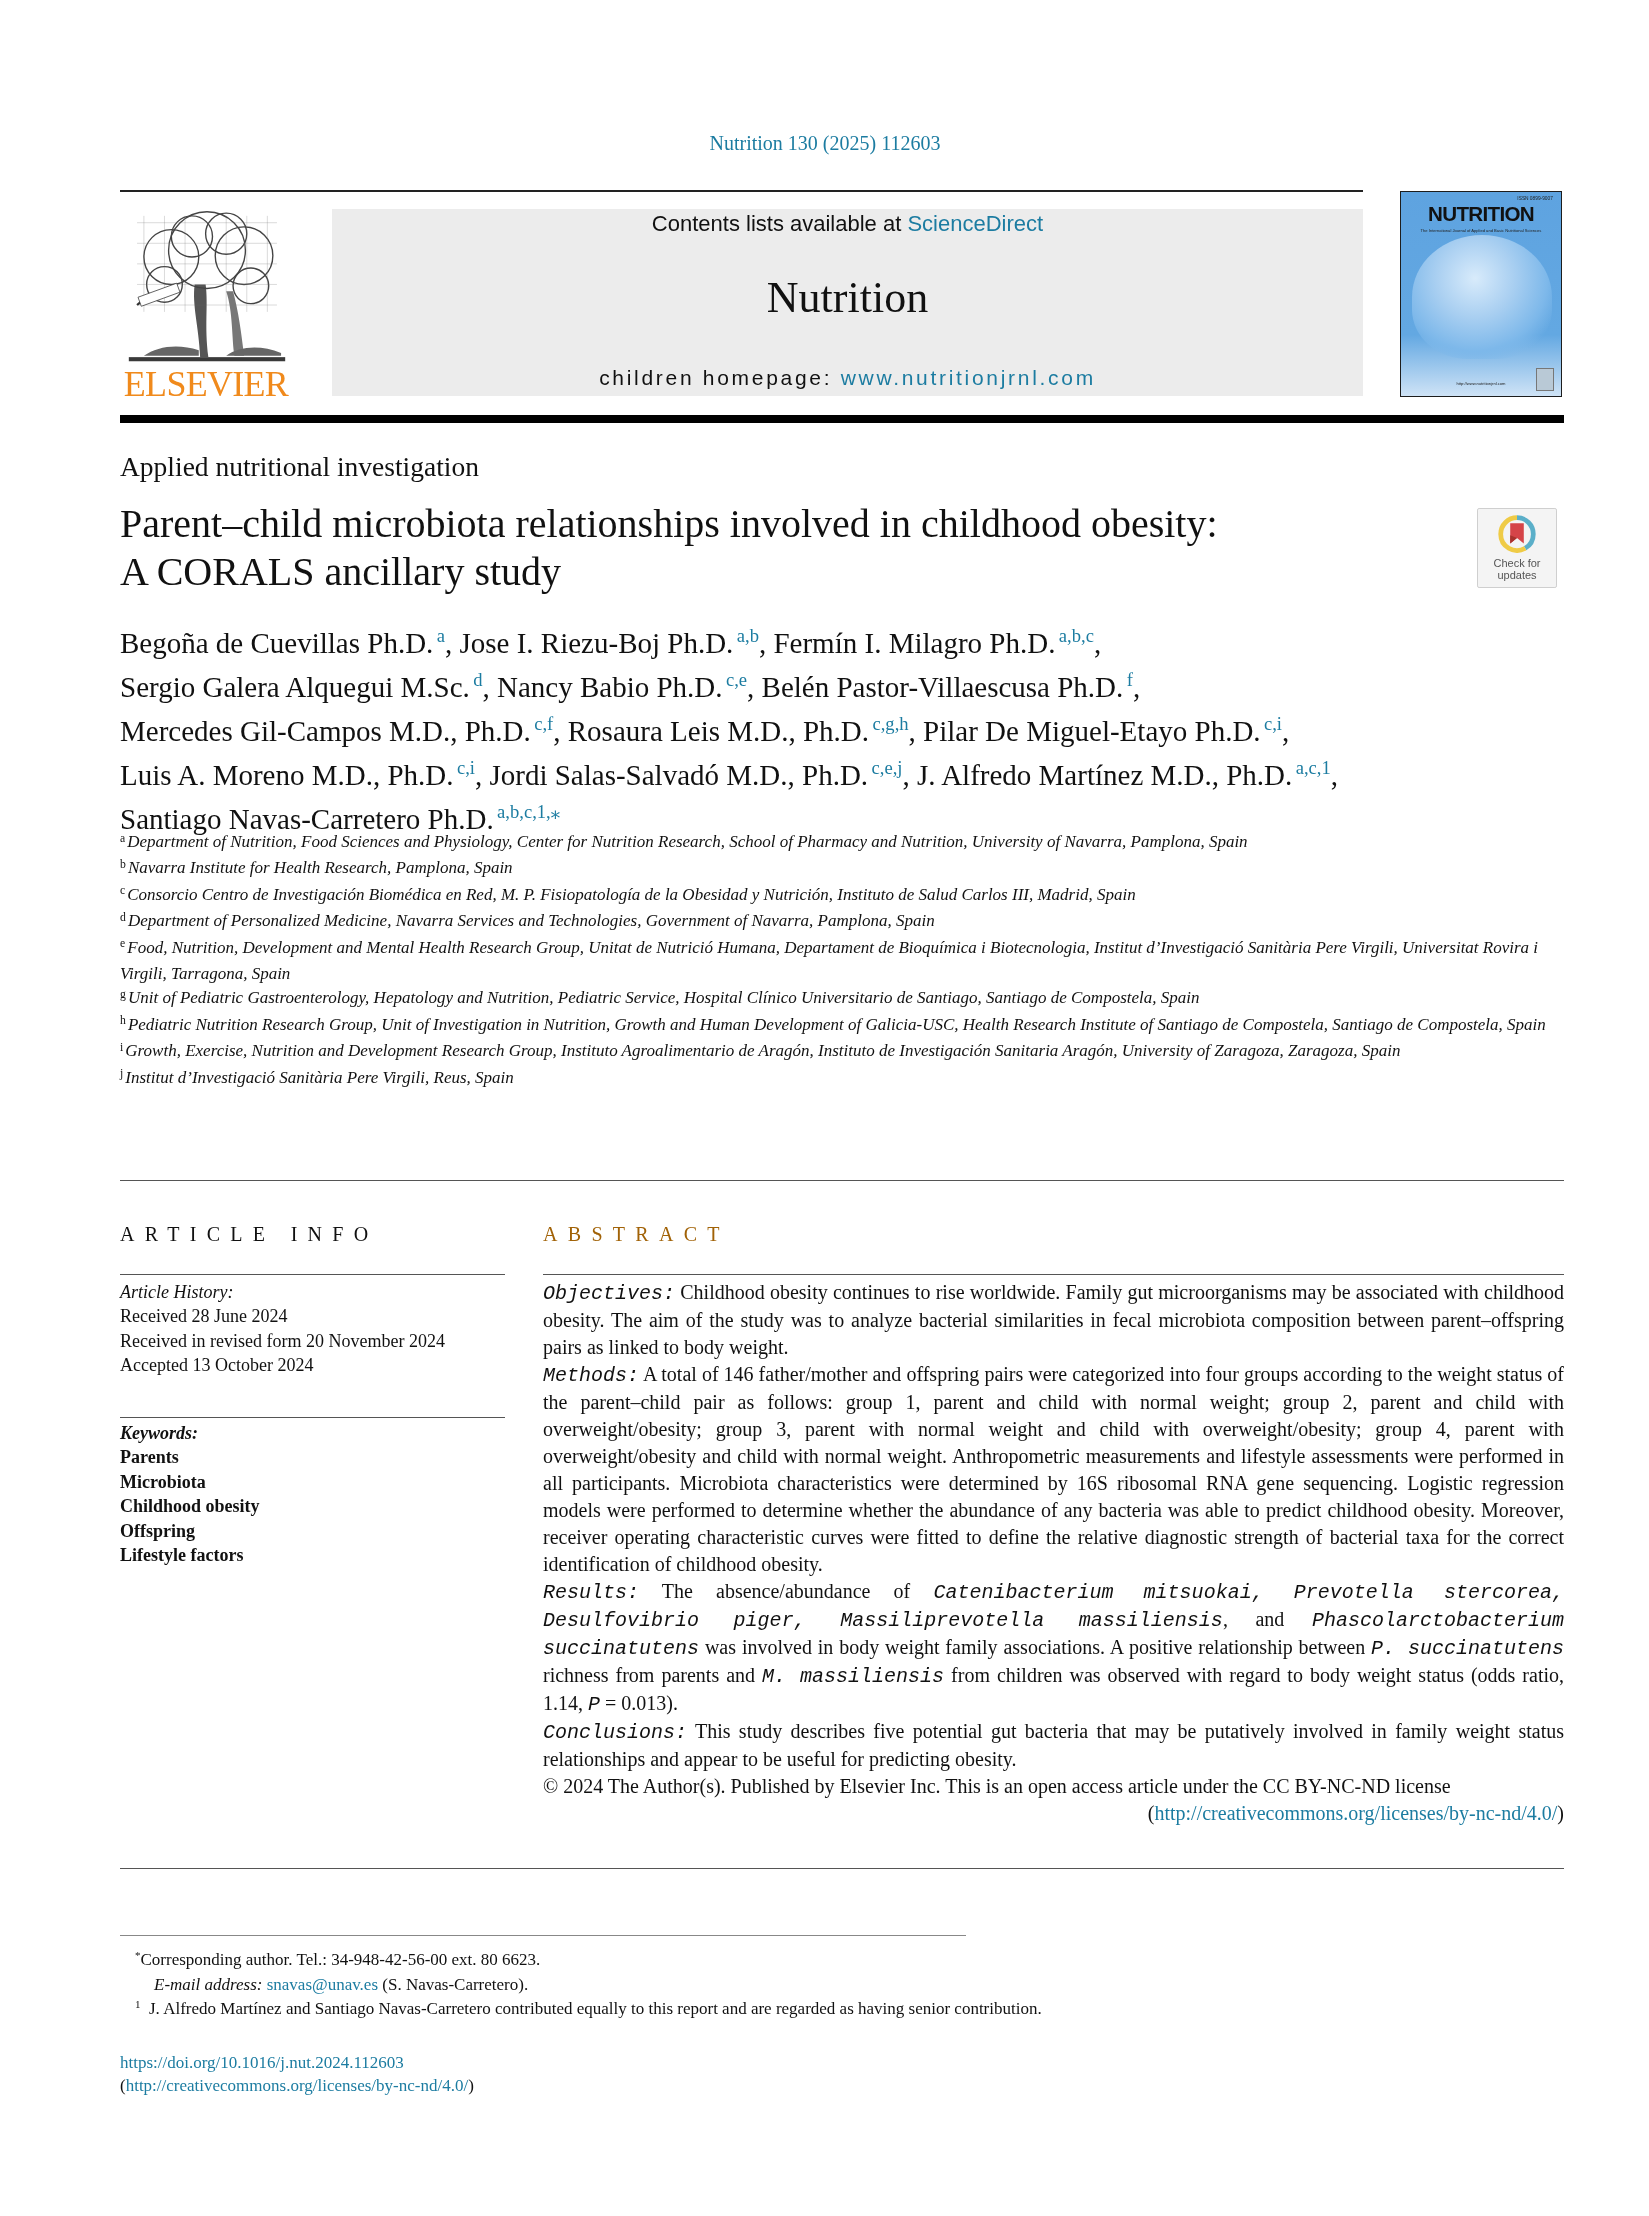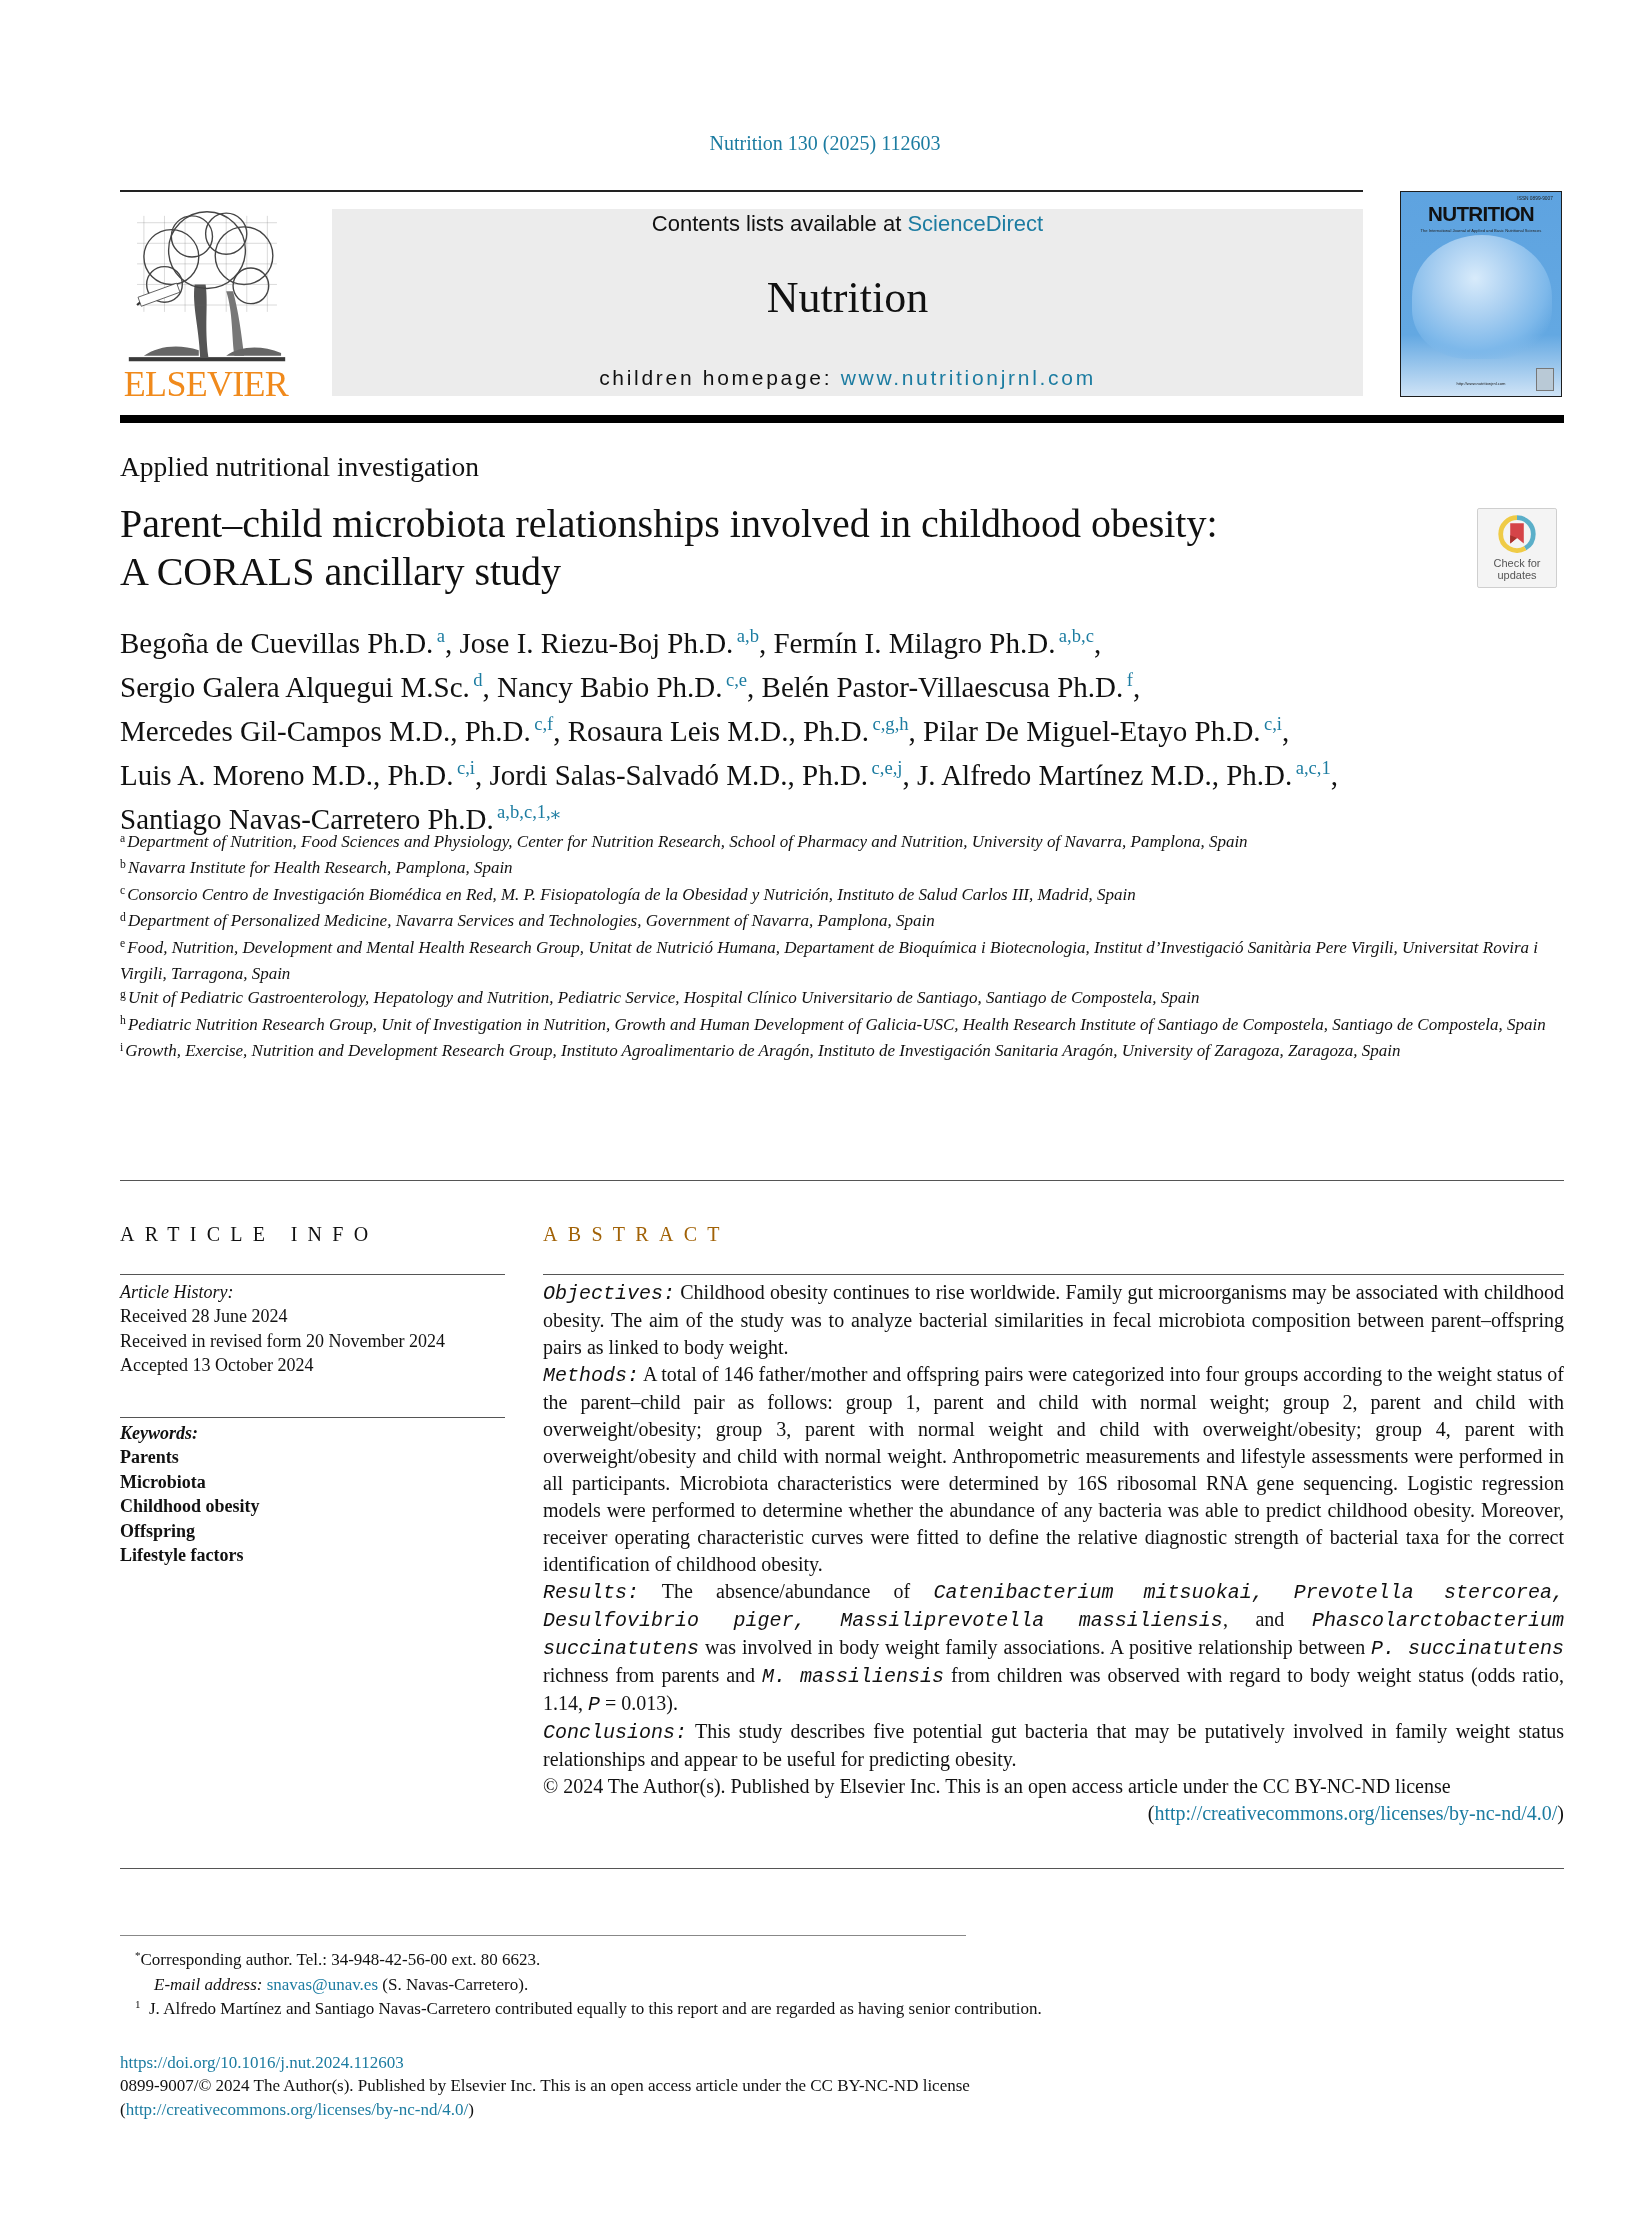--- a/index.html
+++ b/index.html
@@ -184,20 +184,21 @@
 
 <div class="affils">
   <span class="aff"><sup>a</sup><span>Department of Nutrition, Food Sciences and Physiology, Center for Nutrition Research, School of Pharmacy and Nutrition, University of Navarra, Pamplona, Spain</span></span>
   <span class="aff"><sup>b</sup><span>Navarra Institute for Health Research, Pamplona, Spain</span></span>
   <span class="aff"><sup>c</sup><span>Consorcio Centro de Investigación Biomédica en Red, M. P. Fisiopatología de la Obesidad y Nutrición, Instituto de Salud Carlos III, Madrid, Spain</span></span>
   <span class="aff"><sup>d</sup><span>Department of Personalized Medicine, Navarra Services and Technologies, Government of Navarra, Pamplona, Spain</span></span>
   <span class="aff"><sup>e</sup><span>Food, Nutrition, Development and Mental Health Research Group, Unitat de Nutrició Humana, Departament de Bioquímica i Biotecnologia, Institut d’Investigació Sanitària Pere Virgili, Universitat Rovira i Virgili, Tarragona, Spain</span></span>
   <span class="aff"><sup>g</sup><span>Unit of Pediatric Gastroenterology, Hepatology and Nutrition, Pediatric Service, Hospital Clínico Universitario de Santiago, Santiago de Compostela, Spain</span></span>
   <span class="aff"><sup>h</sup><span>Pediatric Nutrition Research Group, Unit of Investigation in Nutrition, Growth and Human Development of Galicia-USC, Health Research Institute of Santiago de Compostela, Santiago de Compostela, Spain</span></span>
   <span class="aff"><sup>i</sup><span>Growth, Exercise, Nutrition and Development Research Group, Instituto Agroalimentario de Aragón, Instituto de Investigación Sanitaria Aragón, University of Zaragoza, Zaragoza, Spain</span></span>
+  <span class="aff"><sup>j</sup><span>Institut d’Investigació Sanitària Pere Virgili, Reus, Spain</span></span>
 </div>
 
 <div class="rule-thin" style="left:120px; top:1180px; width:1444px;"></div>
 
 <div class="info-head">ARTICLE INFO</div>
 <div class="rule-thin" style="left:120px; top:1274px; width:385px;"></div>
 <div class="info-block" style="top:1280px;">
   <div class="lab">Article History:</div>
   <div>Received 28 June 2024</div>
   <div>Received in revised form 20 November 2024</div>
@@ -228,16 +229,15 @@
 
 <div class="foot-rule"></div>
 <div class="footnotes">
   <div style="padding-left:15px;"><sup>*</sup><span>Corresponding author. Tel.: 34-948-42-56-00 ext. 80 6623.</span></div>
   <div class="indent"><i>E-mail address:</i> <a class="link">snavas@unav.es</a><span> (S. Navas-Carretero).</span></div>
   <div style="padding-left:15px;"><sup>1</sup>&nbsp;&nbsp;<span>J. Alfredo Martínez and Santiago Navas-Carretero contributed equally to this report and are regarded as having senior contribution.</span></div>
 </div>
 
 <div class="bottom">
   <div><a class="link">https://doi.org/10.1016/j.nut.2024.112603</a></div>
-  <div>0899-9007/© 2024 The Author(s). Published by Elsevier Inc. This is an open access article under the CC BY-NC-ND license</div>
   <div>(<a class="link">http://creativecommons.org/licenses/by-nc-nd/4.0/</a>)</div>
 </div>
 
 
 </body></html>

